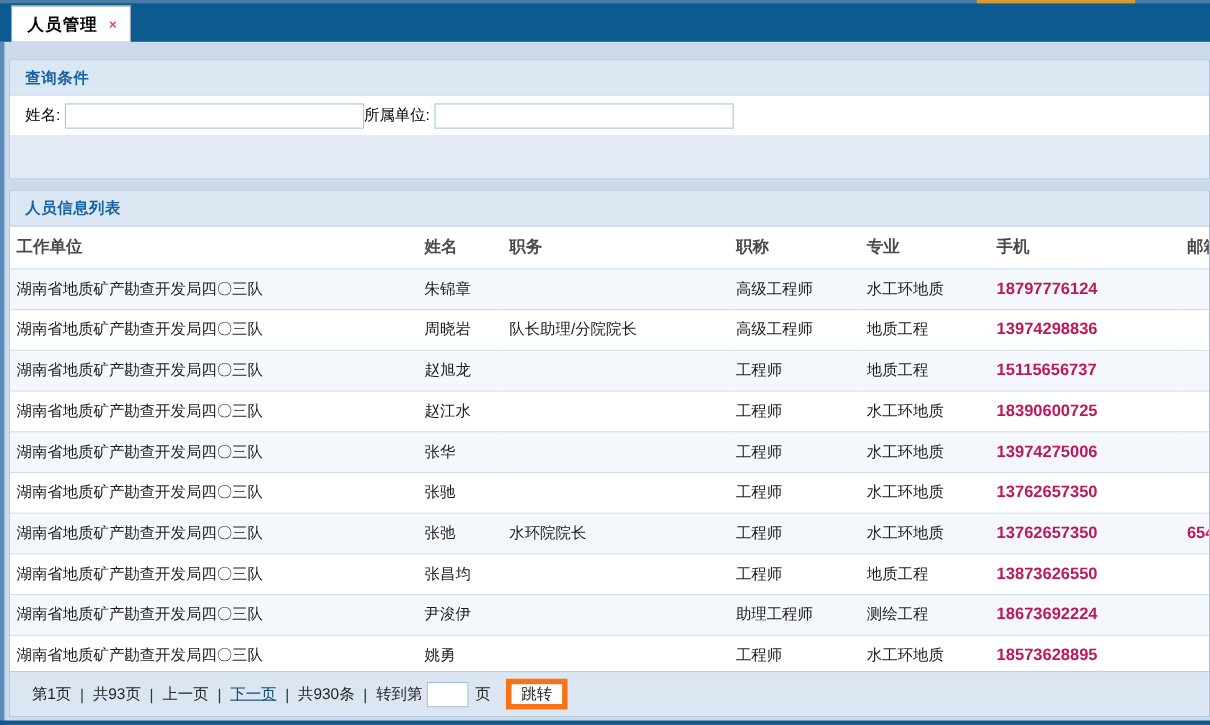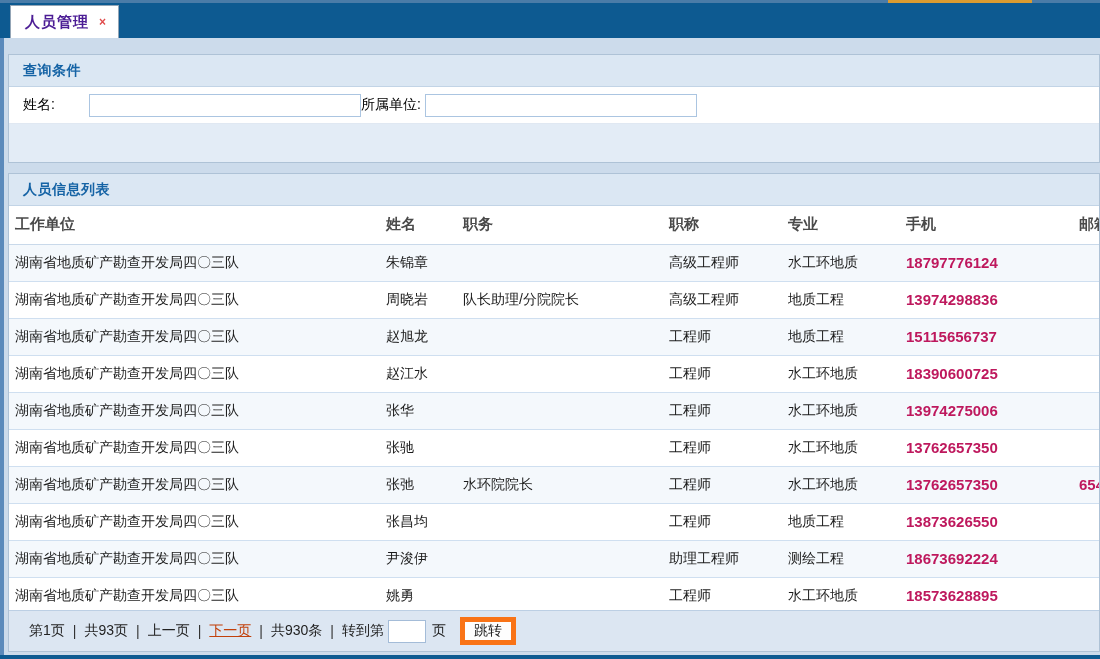--- a/index.html
+++ b/index.html
@@ -22,41 +22,41 @@
   .topline-accent {
     position:absolute; top:0; left:888px; width:144px; height:3px;
     background:#d99b31;
   }
   .tab {
     position:absolute; top:5px; left:10px; height:33px;
     background:#ffffff; border:1px solid #93a5b6; border-bottom:none;
     display:flex; align-items:center; gap:8px; padding:0 10px 0 14px;
     cursor:default;
   }
-  .tab-label { font-size:15px; font-weight:bold; color:#4c1d95; letter-spacing:1px; }
+  .tab-label { font-size:15px; font-weight:bold; color:#000000; letter-spacing:1px; }
   .tab-close { font-size:12px; font-weight:bold; color:#e04b4b; line-height:1; padding:2px; cursor:pointer; }
   
   .left-strip { position:absolute; top:38px; left:0; width:4px; height:621px; background:#5b8abb; }
   .bottom-strip { position:absolute; left:0; bottom:0; width:1100px; height:4px; background:#0d5a91; }
   
   .panel {
     position:absolute; left:8px; width:1092px;
     background:#ffffff; border:1px solid #aec2d6;
   }
   .panel-header {
     height:32px; background:#dbe7f3; border-bottom:1px solid #c2d4e6;
     display:flex; align-items:center; padding-left:14px;
   }
   .panel-title { font-size:14px; font-weight:bold; color:#1563a5; letter-spacing:0.5px; }
   
   .query-panel { top:54px; height:109px; }
   .query-form { height:36px; background:#ffffff; display:flex; align-items:center; }
   .query-footer { height:39px; background:#e3ecf6; border-top:1px solid #e0e8f2; }
   .field { display:flex; align-items:center; }
-  .field-name { margin-left:14px;gap:30px; }
+  .field-name { margin-left:14px; }
   .field-unit { }
   .field-label { font-size:14px; color:#000; }
   .text-input {
     width:272px; height:23px; margin-left:4px;
     border:1px solid #abc5e1; background:#fff;
     font-size:13px; padding:0 4px; outline:none;
   }
   
   .list-panel { top:173px; height:479px; overflow:hidden; }
   .table-wrap { width:1090px; overflow:hidden; }
@@ -78,21 +78,21 @@
   .col6 { width:200px; }
   td.num { font-size:15px; font-weight:600; color:#be185d; }
   
   .pagination {
     position:absolute; left:0; bottom:0; width:1090px; height:41px;
     background:#dce6f2; border-top:1px solid #bccfe4;
     display:flex; align-items:center; padding-left:20px;
     font-size:14px; color:#222;
   }
   .pagination .sep { margin:0 8px; color:#333; }
-  .page-link { color:#c2410c; text-decoration:underline; cursor:pointer; }
+  .page-link { color:#0c4a6e; text-decoration:underline; cursor:pointer; }
   .goto-input {
     width:38px; height:23px; margin:0 6px 0 4px;
     border:1px solid #a4bcd8; background:#fff; font-size:13px; text-align:center; outline:none;
   }
   .jump-btn {
     margin-left:14px; width:56px; height:28px;
     background:#fdfdfd; border:5px solid #f97316;
     font-size:14px; color:#222; cursor:pointer;
     font-family:"Liberation Sans","DejaVu Sans",sans-serif;
   }

